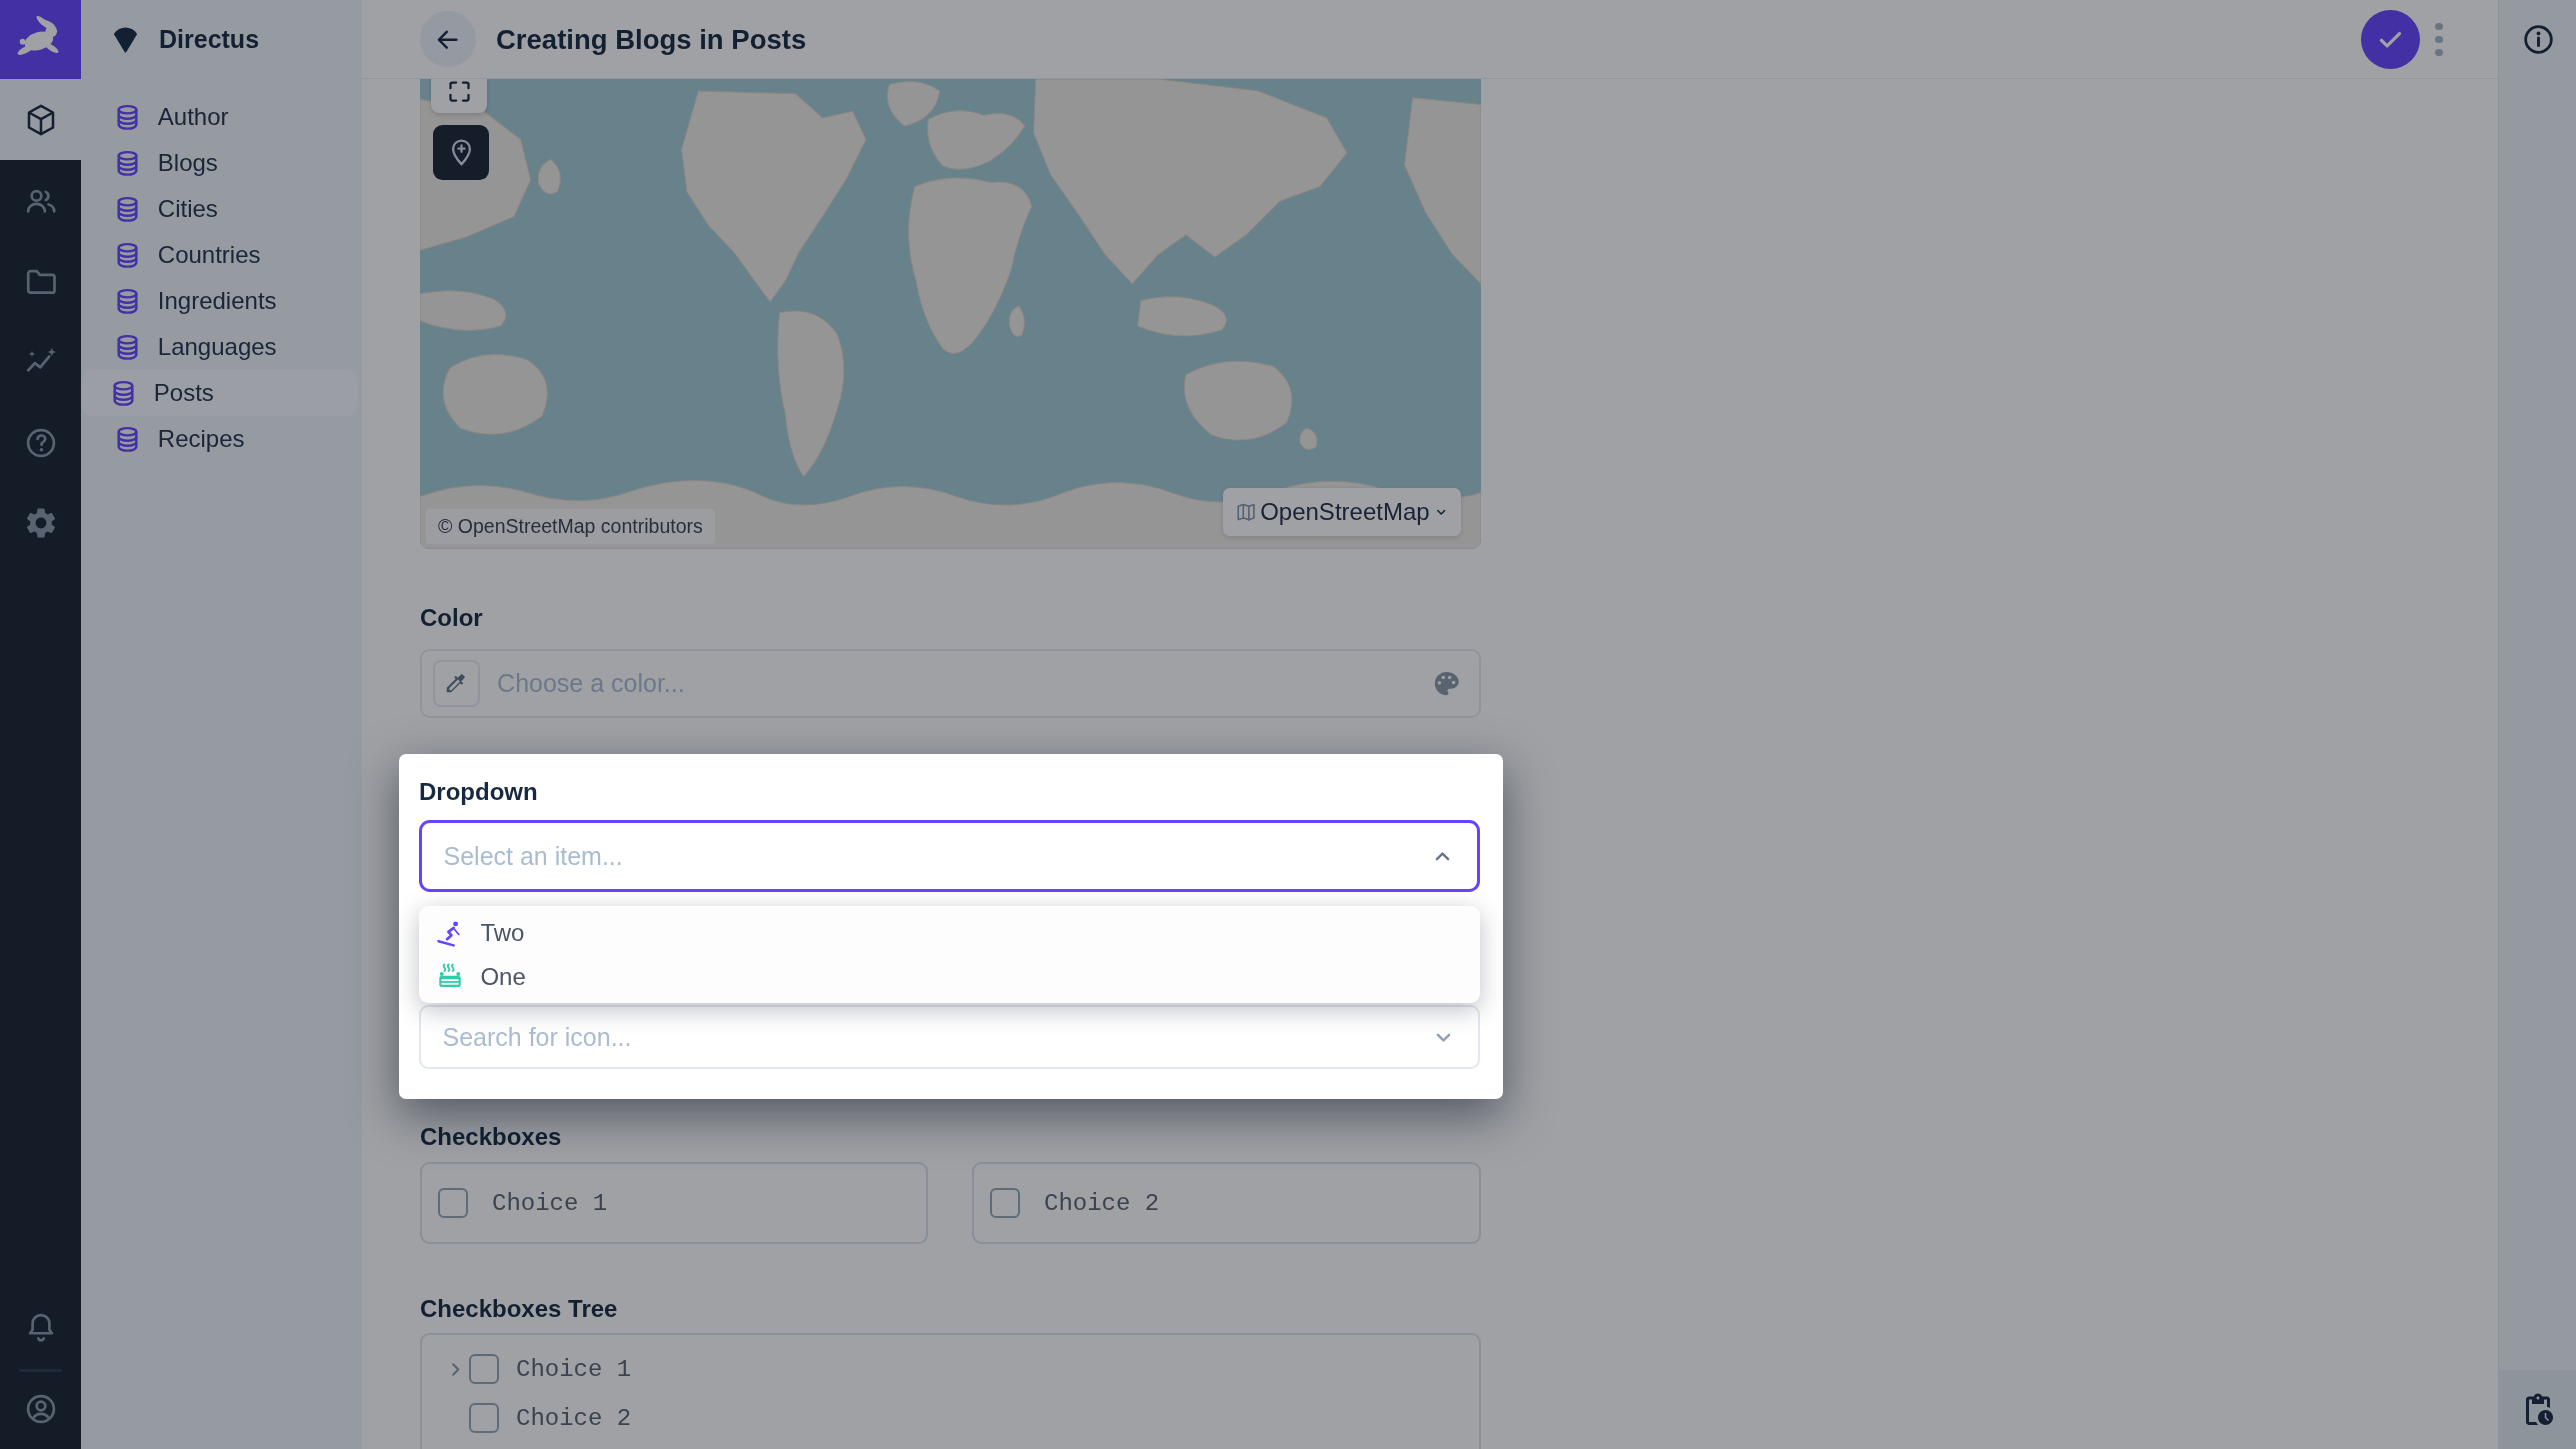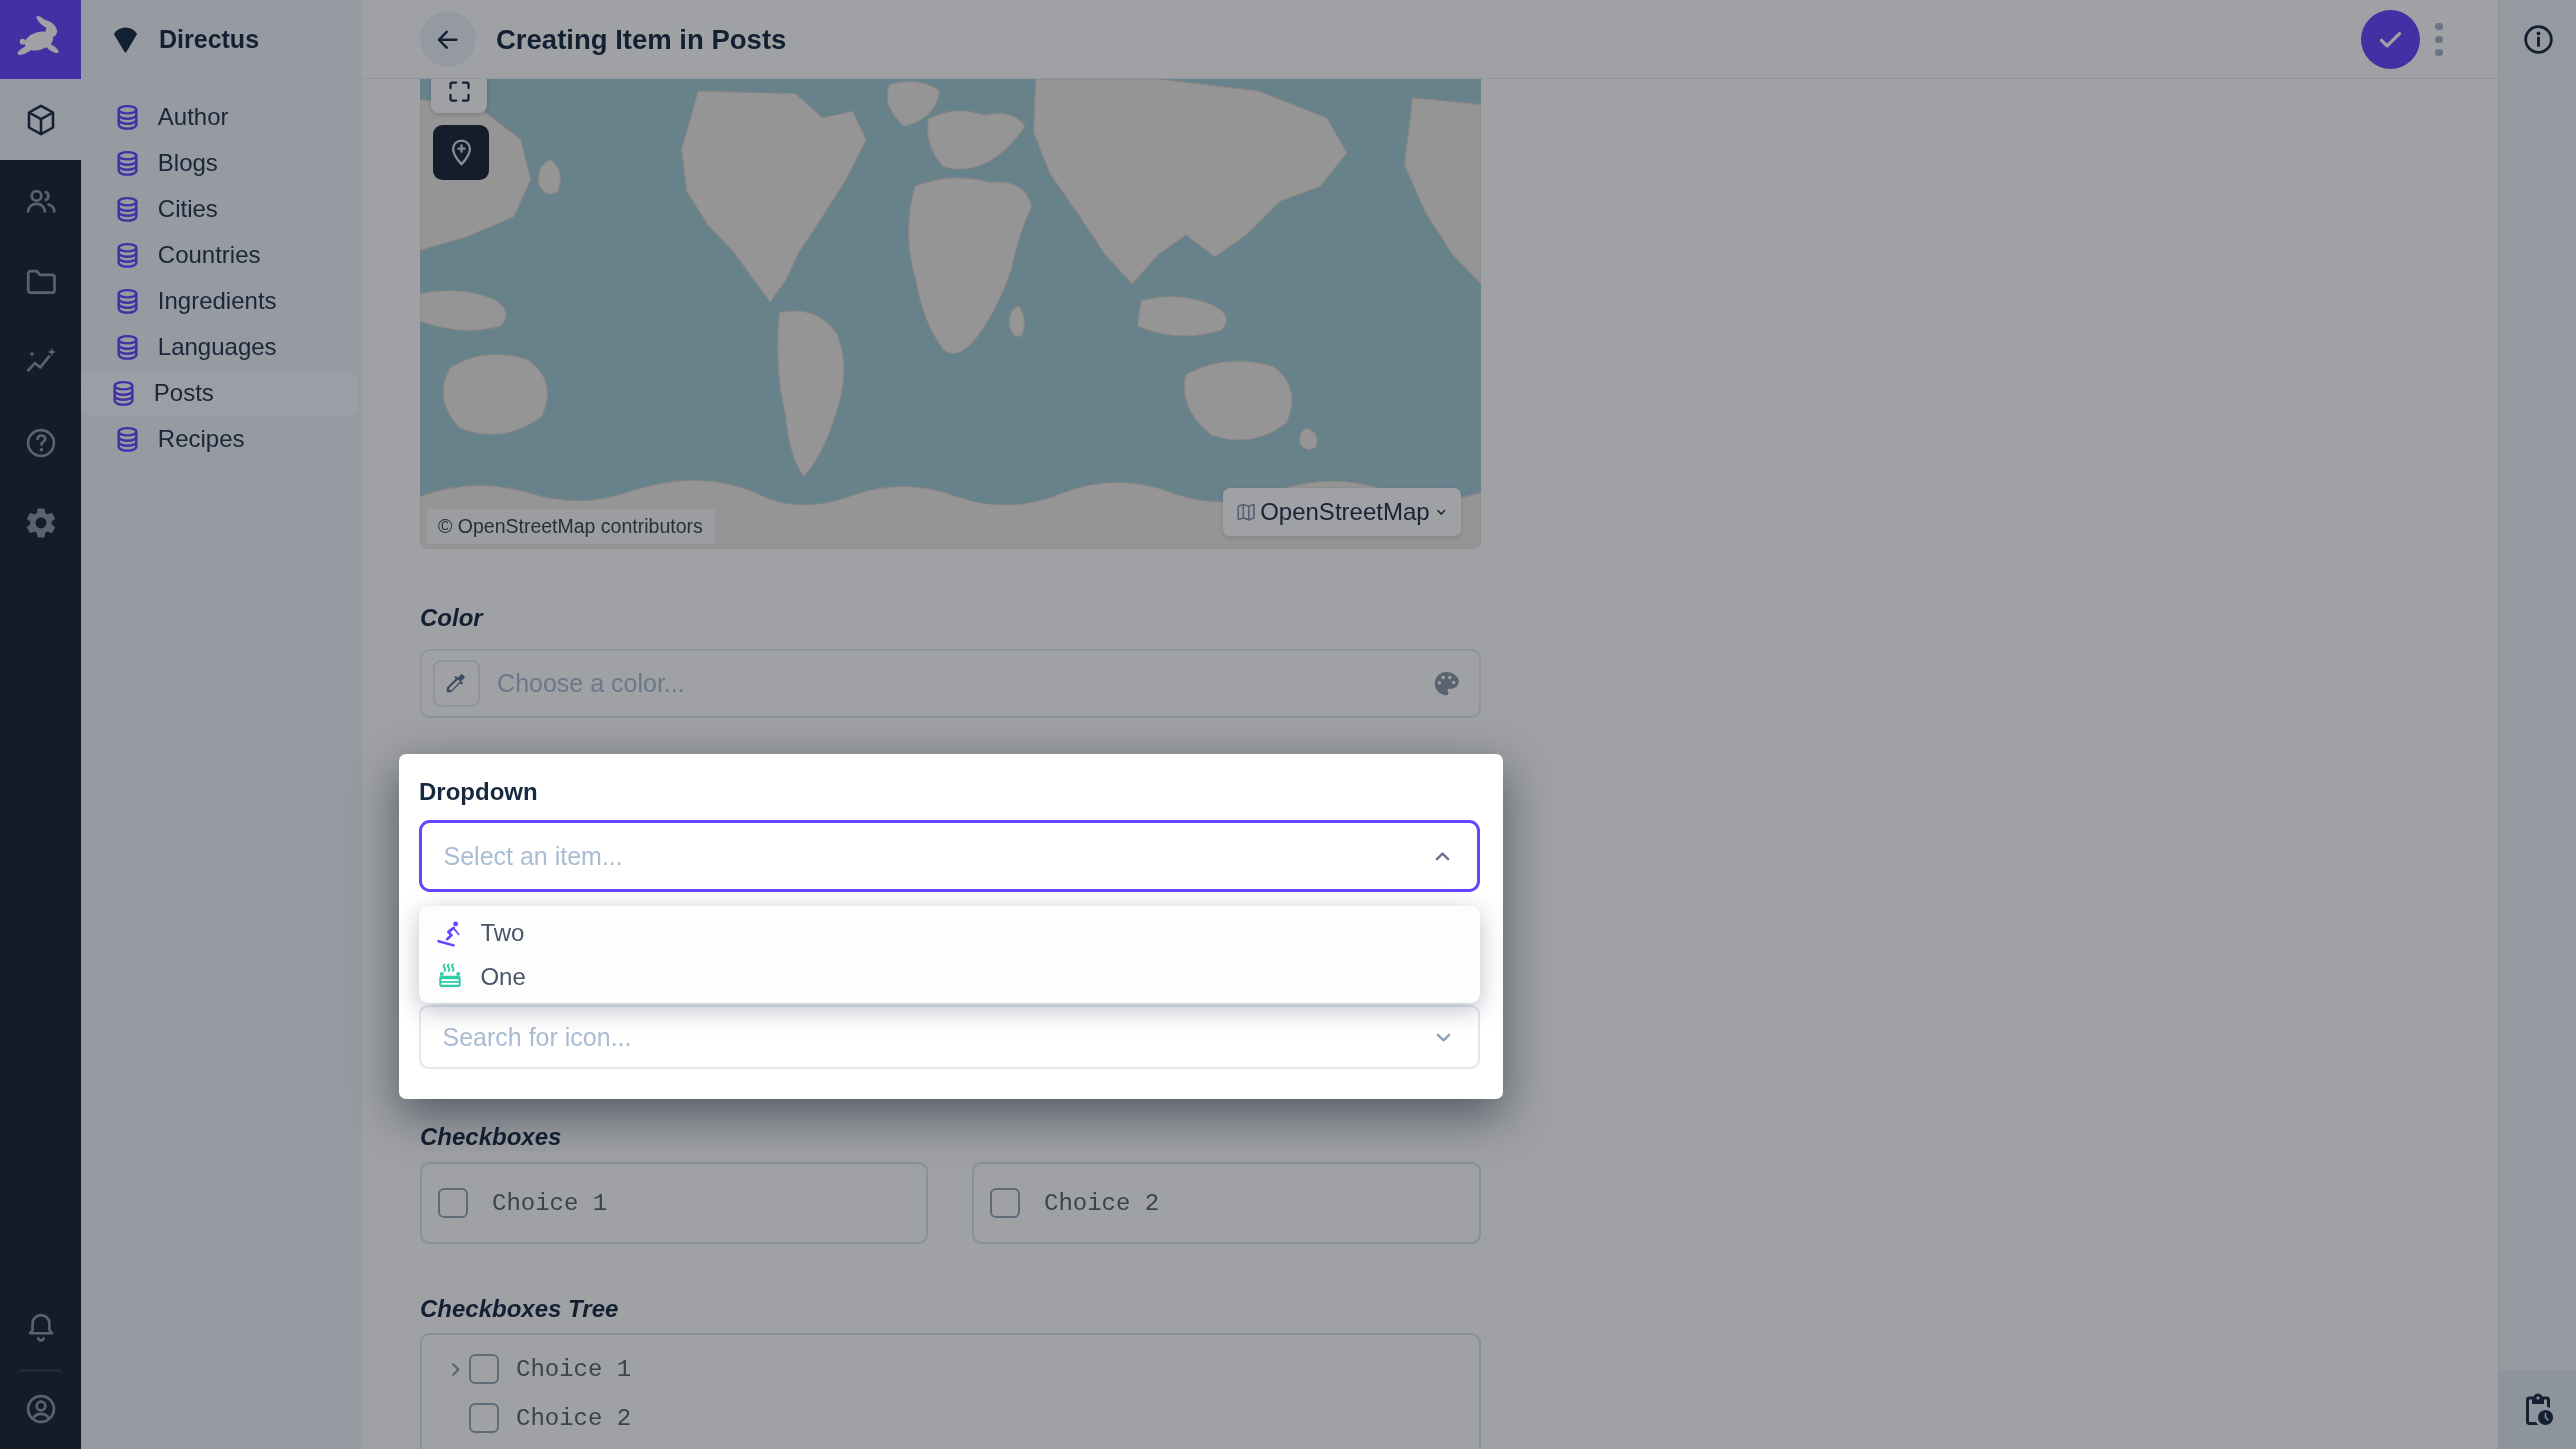--- a/index.html
+++ b/index.html
@@ -52,21 +52,21 @@
   .map-btn-fs { position: absolute; left: 11.4px; top: -24px; width: 56px; height: 58px; background: #FFFFFF; border-radius: 8px;
     box-shadow: 0 1.3px 5.4px rgba(20,30,50,.18); display: flex; align-items: flex-end; justify-content: center; padding-bottom: 8px; cursor: pointer; }
   .map-btn-pin { position: absolute; left: 13.4px; top: 46px; width: 56px; height: 55px; background: #1A2433; border-radius: 9.4px;
     display: flex; align-items: center; justify-content: center; cursor: pointer; }
   .map-attr { position: absolute; left: 6px; bottom: 5.4px; background: rgba(252,253,255,0.78); border-radius: 4px;
     padding: 6px 12px; font-size: 19.5px; color: #39424F; }
   .osm-btn { position: absolute; left: 803px; bottom: 13.4px; width: 238px; height: 48px; background: #FFFFFF; border-radius: 6.7px;
     box-shadow: 0 1.3px 5.4px rgba(20,30,50,.15); display: flex; align-items: center; padding: 0 12px; gap: 3px; cursor: pointer; }
   .osm-btn .lbl { font-size: 24px; font-weight: 500; color: #222F45; }
 
-  .field-label { position: absolute; font-size: 24px; font-weight: 700; color: #172940; font-style: italic; }
+  .field-label { position: absolute; font-size: 24px; font-weight: 700; color: #172940; }
 
   .color-input { position: absolute; left: 58px; top: 570px; width: 1061px; height: 69px; border: 2px solid #E6EBF2;
     border-radius: 9.4px; display: flex; align-items: center; }
   .swatch-btn { width: 47px; height: 47px; margin-left: 10.7px; border: 2px solid #E6EBF2; border-radius: 8px;
     display: flex; align-items: center; justify-content: center; cursor: pointer; }
   .placeholder { font-size: 25px; color: #A9BCD2; }
   .color-input .placeholder { margin-left: 17.4px; }
   .color-input .palette { position: absolute; right: 17.4px; display: flex; cursor: pointer; }
 
   .choice-box { position: absolute; top: 1083px; height: 82px; border: 2px solid #DCE3EC; border-radius: 9.4px;
@@ -260,21 +260,21 @@
     </div>
   </div>
 
   <div class="main-header">
     <div class="back-btn">
       <svg width="29.5" height="29.5" viewBox="0 0 24 24" fill="none" stroke="#172940" stroke-width="2" stroke-linecap="round" stroke-linejoin="round">
         <path d="M19 12H5.4"></path>
           <path d="M11.2 5.6 4.8 12l6.4 6.4"></path>
       </svg>
     </div>
-    <div class="page-title">Creating Item in Posts</div>
+    <div class="page-title">Creating Blogs in Posts</div>
     <div class="save-btn">
       <svg width="31" height="31" viewBox="0 0 24 24" fill="none" stroke="#FFFFFF" stroke-width="2.5" stroke-linecap="round" stroke-linejoin="round">
         <path d="M5 12.6l4.4 4.4L19 7.4"></path>
       </svg>
     </div>
     <div class="kebab">
       <i></i>
         <i></i>
         <i></i>
     </div>

